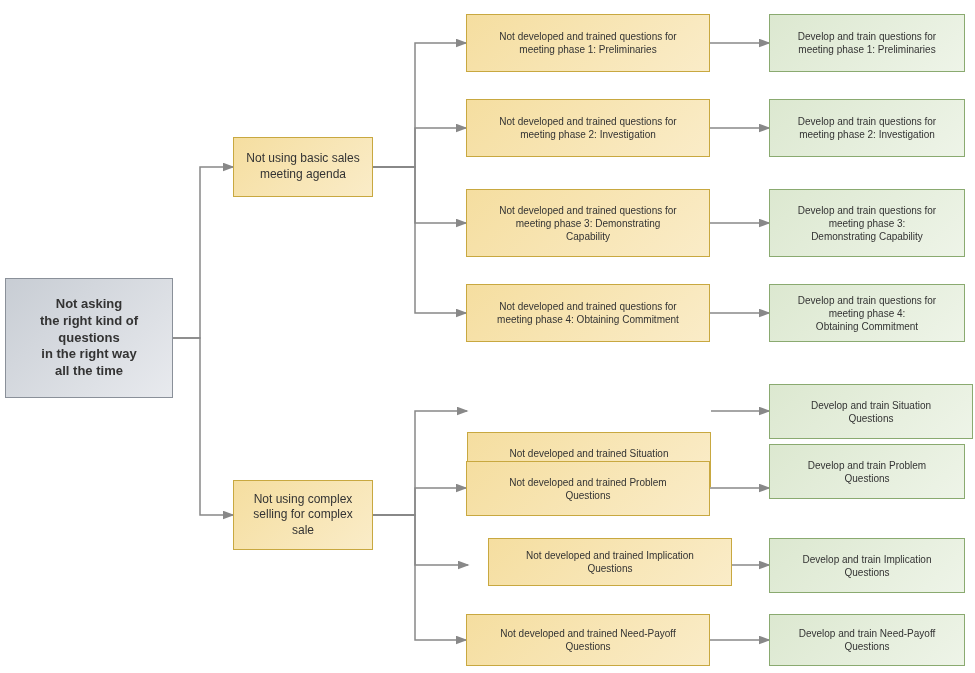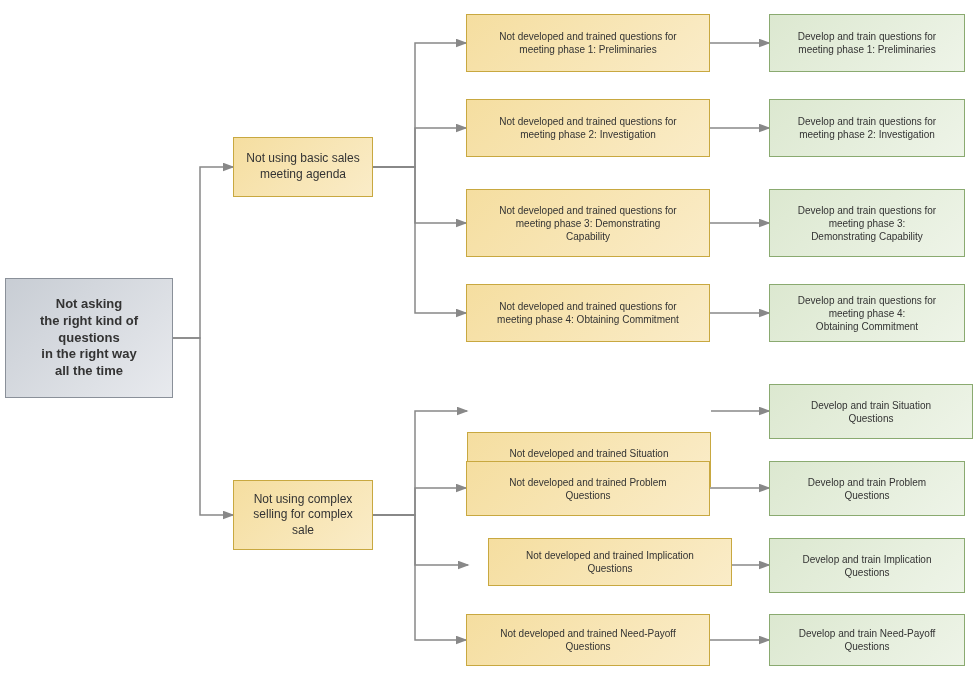--- a/index.html
+++ b/index.html
@@ -172,21 +172,21 @@
 meeting phase 3:
 Demonstrating Capability</div>
 
   <div class="box box-level4" style="left:769px;top:284px;width:196px;height:58px;white-space:pre-line;">Develop and train questions for
 meeting phase 4:
 Obtaining Commitment</div>
 
   <div class="box box-level4" style="left:769px;top:384px;width:204px;height:55px;white-space:pre-line;">Develop and train Situation
 Questions</div>
 
-  <div class="box box-level4" style="left:769px;top:461px;width:196px;height:55px;white-space:pre-line;">Develop and train Problem
+  <div class="box box-level4" style="left:769px;top:444px;width:196px;height:55px;white-space:pre-line;">Develop and train Problem
 Questions</div>
 
   <div class="box box-level4" style="left:769px;top:538px;width:196px;height:55px;white-space:pre-line;">Develop and train Implication
 Questions</div>
 
   <div class="box box-level4" style="left:769px;top:614px;width:196px;height:52px;white-space:pre-line;">Develop and train Need-Payoff
 Questions</div>
 
 </div>
 

